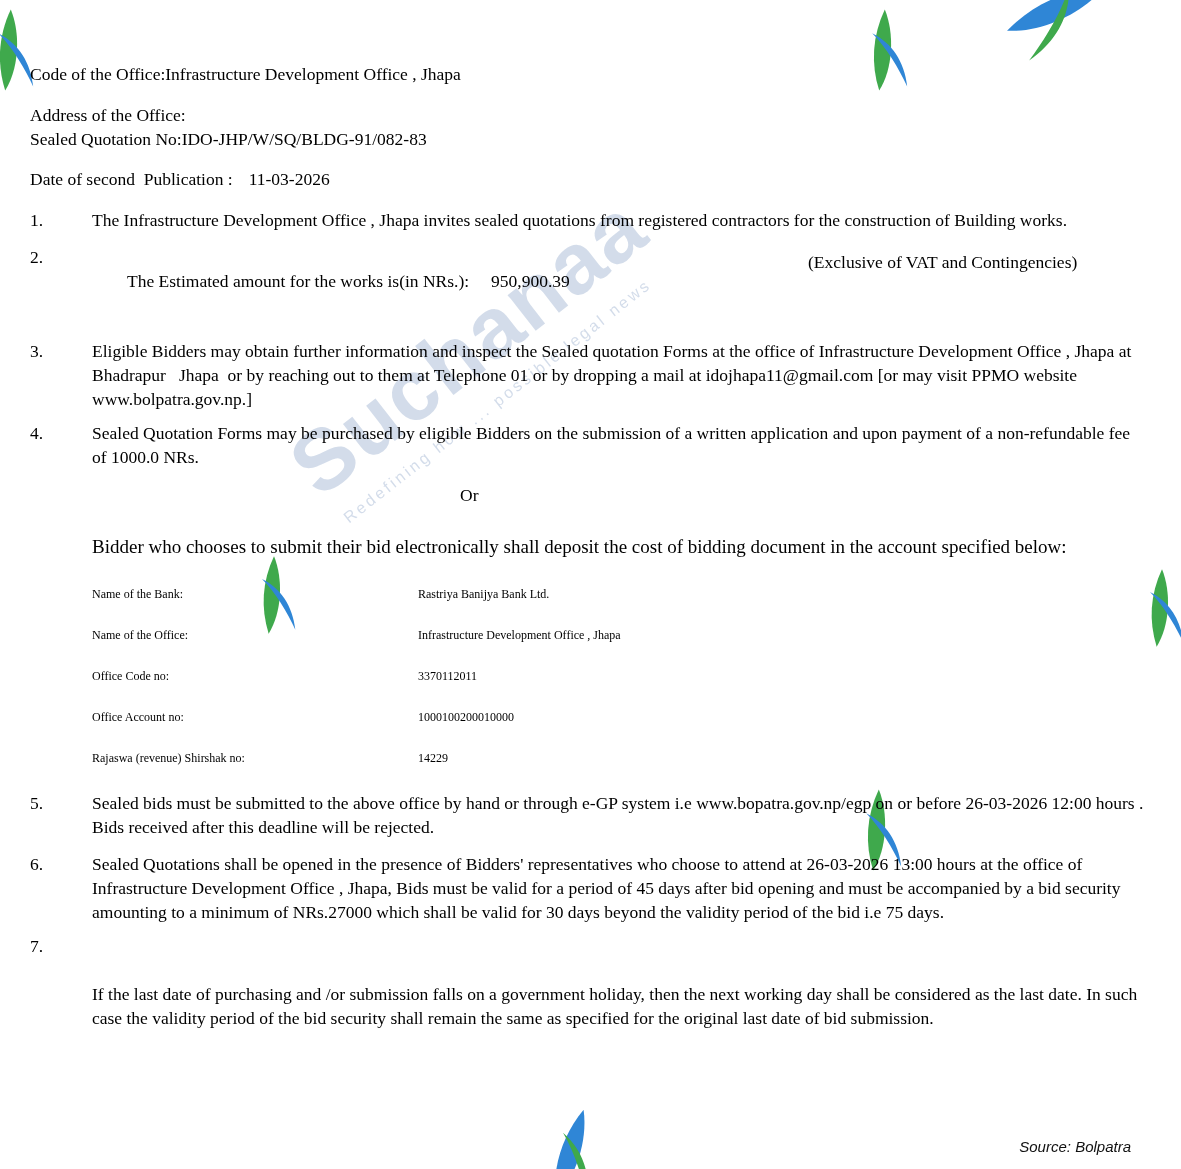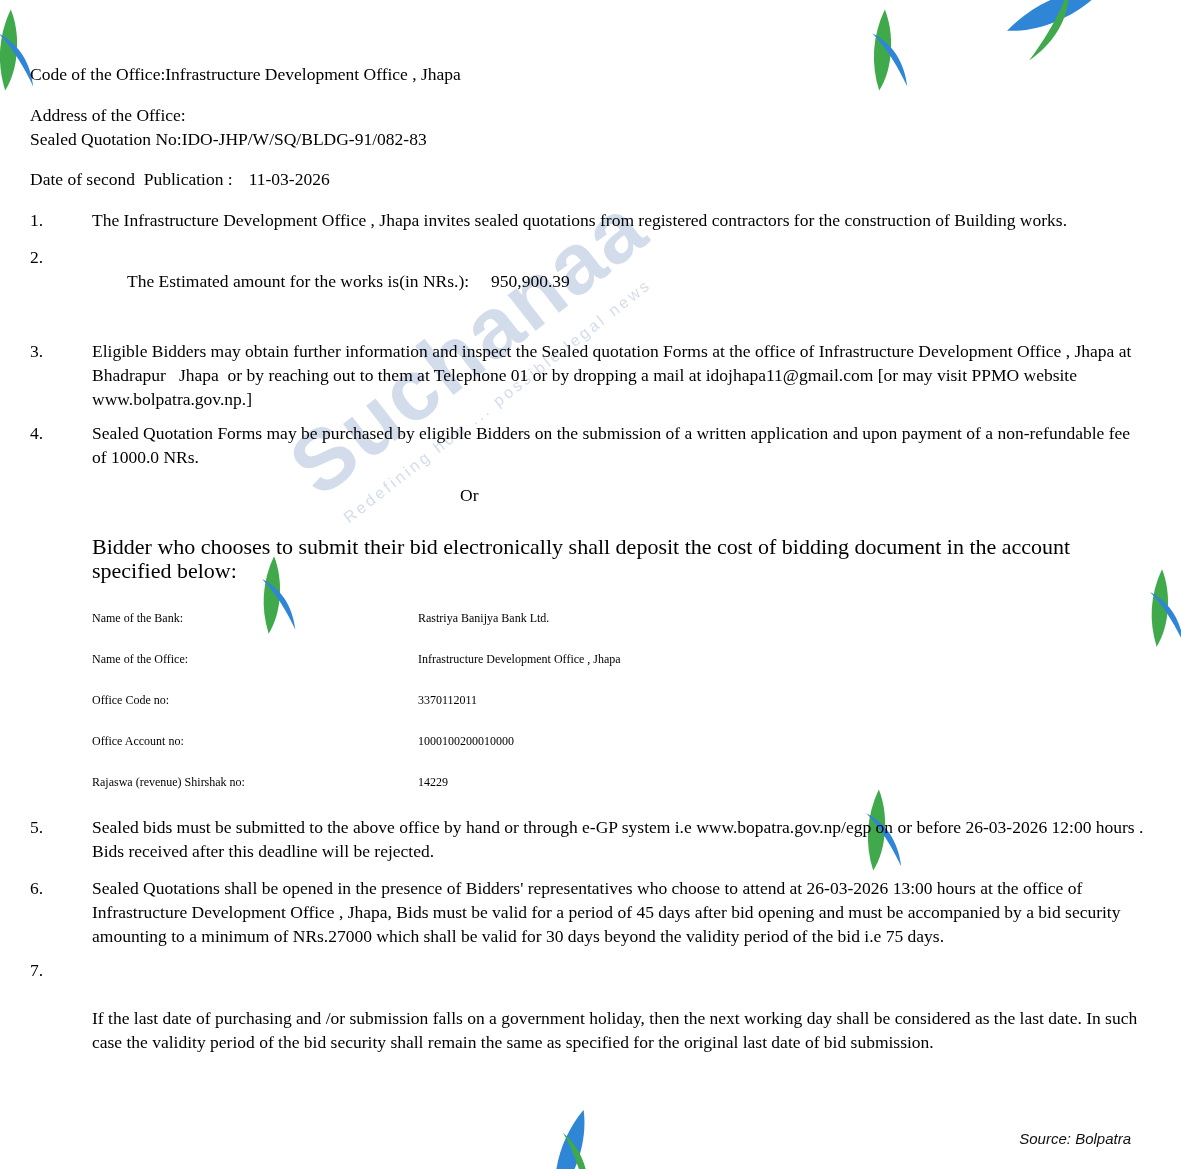--- a/index.html
+++ b/index.html
@@ -62,39 +62,39 @@
 
   .or-sep {
     margin: 14px 0 28px 0;
     padding-left: 430px;
     font-size: 17.5px;
     line-height: 24px;
   }
   .ebid {
     margin: 0 0 23px 0;
     padding-left: 62px;
-    font-size: 22px;
+    font-size: 19px;
     line-height: 24px;
     white-space: pre-wrap;
   }
   .bank { margin-bottom: 21px; }
   .brow {
     display: flex;
     padding-left: 62px;
     font-size: 12px;
     line-height: 24px;
     margin-bottom: 17px;
   }
   .blabel { flex: 0 0 326px; white-space: pre-wrap; }
   .bvalue { flex: 1 1 auto; white-space: pre-wrap; }
 
   .footer {
     position: absolute;
     right: 50px;
-    bottom: 22px;
+    bottom: 14px;
     z-index: 3;
     font-family: "Liberation Sans", sans-serif;
     font-style: italic;
     font-size: 15px;
     color: #111111;
   }
 
   
   .watermark {
     position: absolute;
@@ -188,20 +188,21 @@
     <div class="item">
       <span class="num">1.</span>
       <div class="txt">The Infrastructure Development Office , Jhapa invites sealed quotations from registered contractors for the construction of Building works.</div>
     </div>
 
     <div class="item" style="margin-bottom:22px">
       <span class="num">2.</span>
       <div class="txt">
         <span>The Estimated amount for the works is(in NRs.):     950,900.39</span>
       </div>
+      <span class="vat-note">(Exclusive of VAT and Contingencies)</span>
     </div>
 
     <div class="item" style="margin-bottom:10px">
       <span class="num">3.</span>
       <div class="txt">Eligible Bidders may obtain further information and inspect the Sealed quotation Forms at the office of Infrastructure Development Office , Jhapa at Bhadrapur   Jhapa  or by reaching out to them at Telephone 01 or by dropping a mail at idojhapa11@gmail.com [or may visit PPMO website www.bolpatra.gov.np.]</div>
     </div>
 
     <div class="item" style="margin-bottom:0">
       <span class="num">4.</span>
       <div class="txt">Sealed Quotation Forms may be purchased by eligible Bidders on the submission of a written application and upon payment of a non-refundable fee of 1000.0 NRs.</div>

